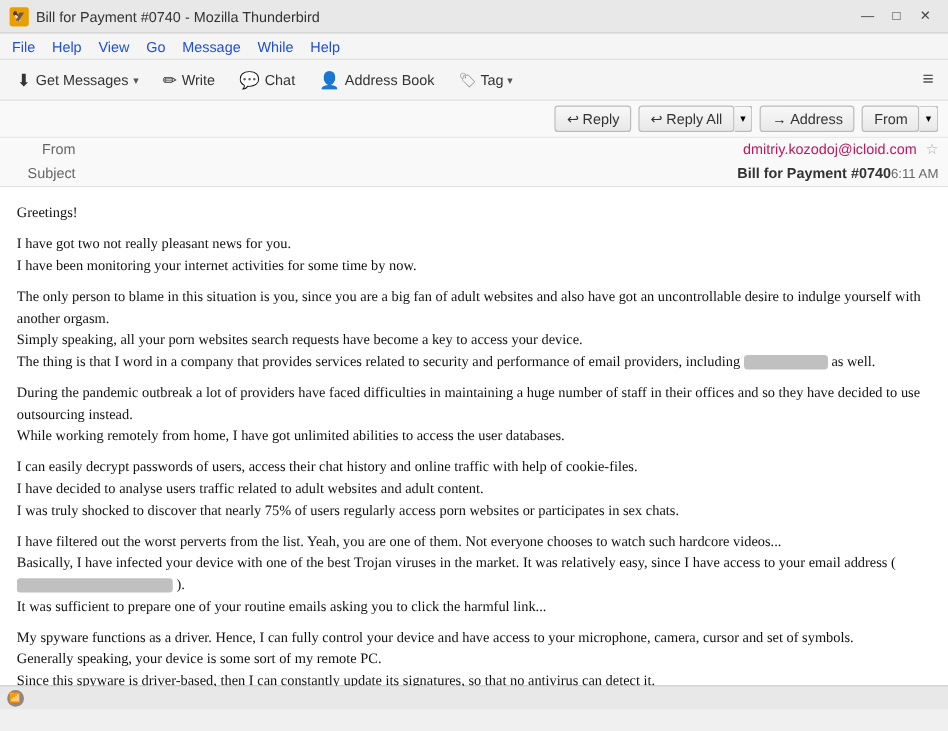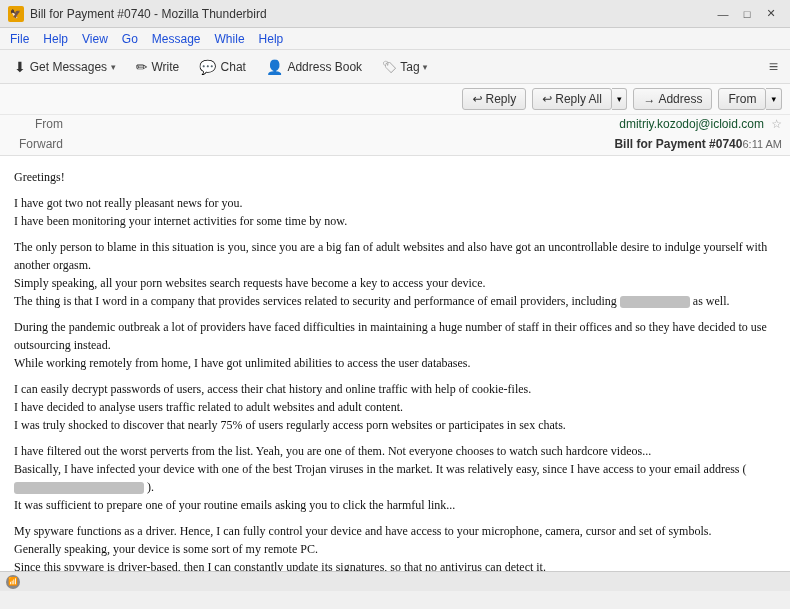--- a/index.html
+++ b/index.html
@@ -73,21 +73,21 @@
 
     
     .field-row {
       display: flex; align-items: baseline;
       padding: 2px 8px; font-size: 12px; min-height: 20px; text-align: right;
     }
     .field-label { color: #666; min-width: 55px; font-weight: normal; }
     .field-value { color: #333; flex: 1; }
     .field-value.bold { font-weight: bold; margin-left: 18px; }
     .field-time { color: #666; font-size: 11px; }
-    .sender-link { color: #14532d; text-decoration: none; cursor: pointer; }
+    .sender-link { color: #be185d; text-decoration: none; cursor: pointer; }
     .star-icon { color: #aaa; margin-left: 4px; cursor: pointer; }
 
     
     .email-body {
       background: white;
       padding: 12px 14px;
       font-size: 12px;
       line-height: 1.5;
       color: #111;
       height: calc(609px - 28px - 22px - 34px - 90px - 20px);
@@ -210,21 +210,21 @@
 
   <div class="field-row">
     <span class="field-label">From</span>
     <span class="field-value">
       <a class="sender-link">dmitriy.kozodoj@icloid.com</a>
       <span class="star-icon">☆</span>
     </span>
   </div>
 
   <div class="field-row" style="justify-content: space-between;">
-    <span class="field-label">Forward</span>
+    <span class="field-label">Subject</span>
     <span class="field-value bold">Bill for Payment #0740</span>
     <span class="field-time">6:11 AM</span>
   </div>
 
 </div>
 
 <div class="email-body">
   <p>Greetings!</p>
   <p>
     I have got two not really pleasant news for you.<br>

